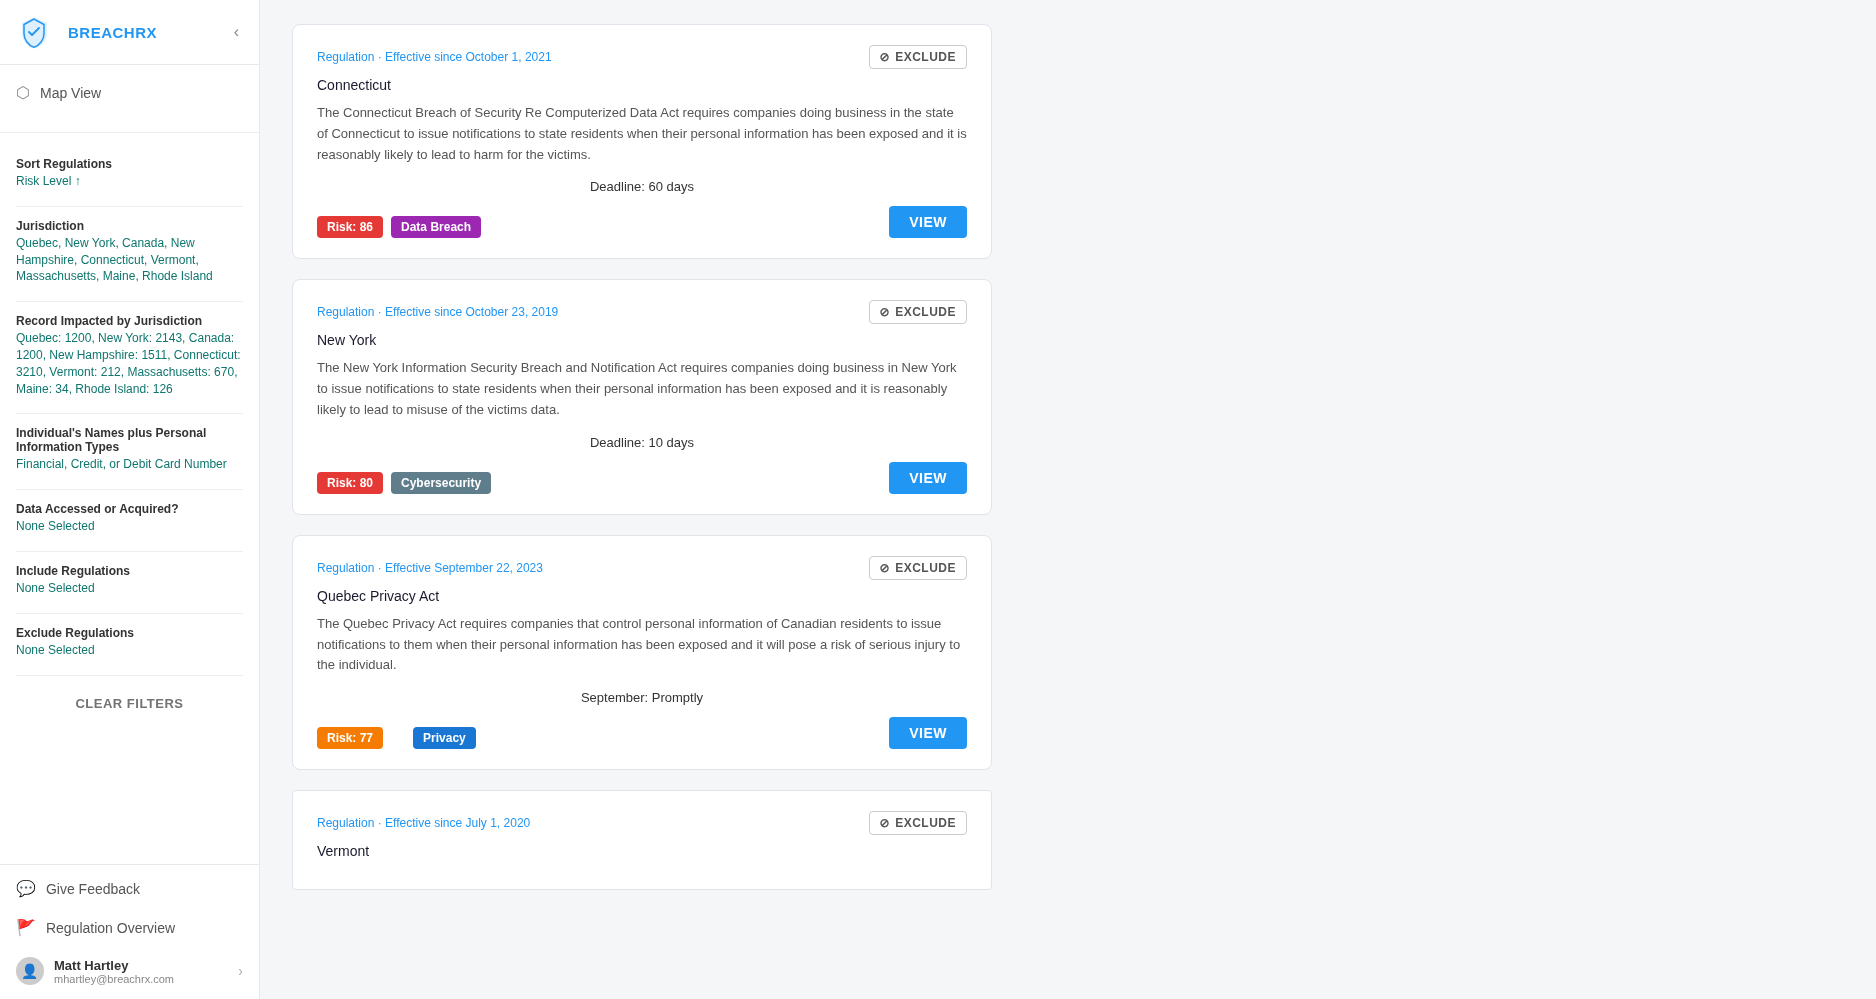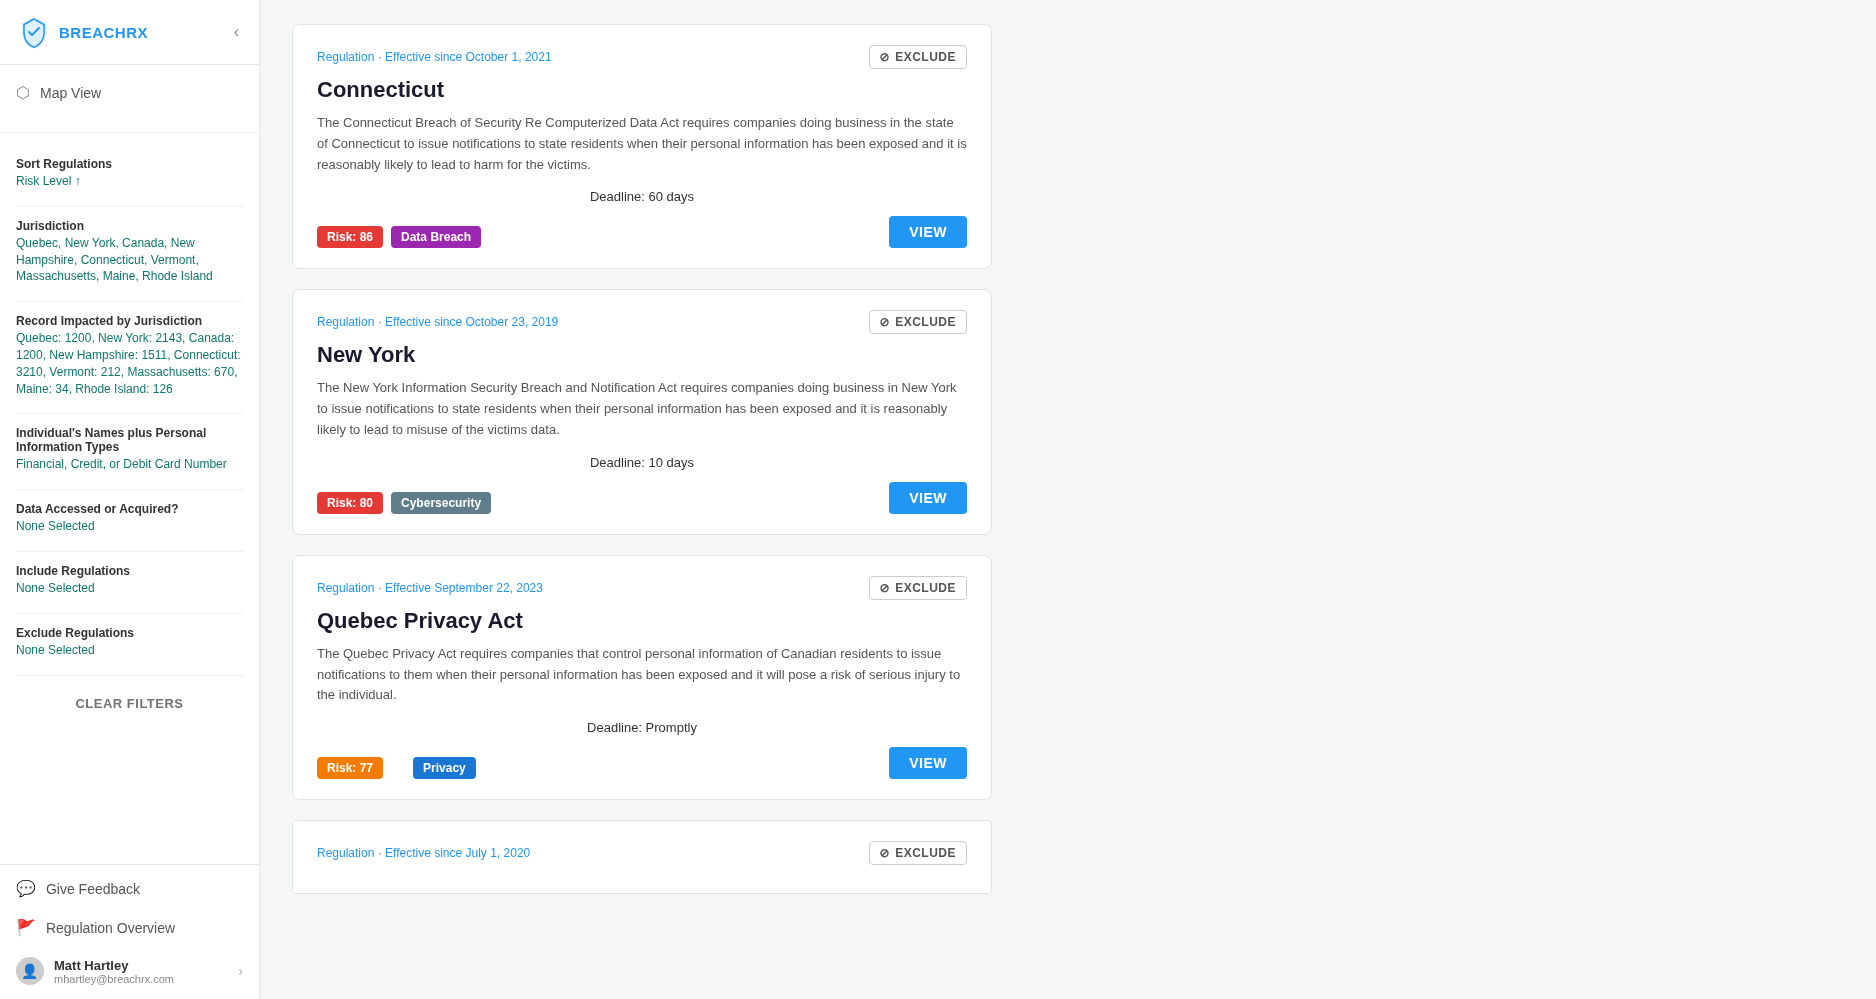--- a/index.html
+++ b/index.html
@@ -19,21 +19,21 @@
     .sidebar-header {
       display: flex;
       align-items: center;
       justify-content: space-between;
       padding: 14px 16px;
       border-bottom: 1px solid #e8e8e8;
     }
     .logo-area {
       display: flex;
       align-items: center;
-      gap: 7px;
+      gap: 16px;
     }
     .logo-icon {
       width: 36px;
       height: 36px;
     }
     .logo-text {
       font-size: 15px;
       font-weight: 700;
       color: #1a1a2e;
       letter-spacing: 0.5px;
@@ -180,22 +180,22 @@
       border-radius: 4px;
       padding: 4px 10px;
       font-size: 12px;
       color: #555;
       cursor: pointer;
       font-weight: 600;
       letter-spacing: 0.5px;
     }
 
     .reg-title {
-      font-size: 22px;
-      font-weight: 700;
+      font-size: 14px;
+      font-weight: 400;
       color: #1a1a2e;
       margin-bottom: 10px;
     }
     .reg-description {
       font-size: 13px;
       color: #555;
       line-height: 1.6;
       margin-bottom: 14px;
     }
     .reg-deadline {
@@ -382,33 +382,34 @@
   <div class="reg-card">
     <div class="reg-card-header">
       <span class="reg-meta">Regulation · Effective September 22, 2023</span>
       <button class="exclude-btn">
         <span>⊘</span>
         <span>EXCLUDE</span>
       </button>
     </div>
     <div class="reg-title">Quebec Privacy Act</div>
     <div class="reg-description">The Quebec Privacy Act requires companies that control personal information of Canadian residents to issue notifications to them when their personal information has been exposed and it will pose a risk of serious injury to the individual.</div>
-    <div class="reg-deadline">Deadline: Promptly</div>
+    <div class="reg-deadline">September: Promptly</div>
     <div class="reg-footer">
       <div class="tags">
         <span class="tag tag-risk-orange">Risk: 77</span>
         <span class="tag tag-privacy">Privacy</span>
       </div>
       <button class="view-btn">VIEW</button>
     </div>
   </div>
 
   <div class="reg-card-partial">
     <div class="reg-card-header">
       <span class="reg-meta">Regulation · Effective since July 1, 2020</span>
       <button class="exclude-btn">
         <span>⊘</span>
         <span>EXCLUDE</span>
       </button>
     </div>
+    <div class="reg-title">Vermont</div>
   </div>
 
 </main>
 
 </body></html>

